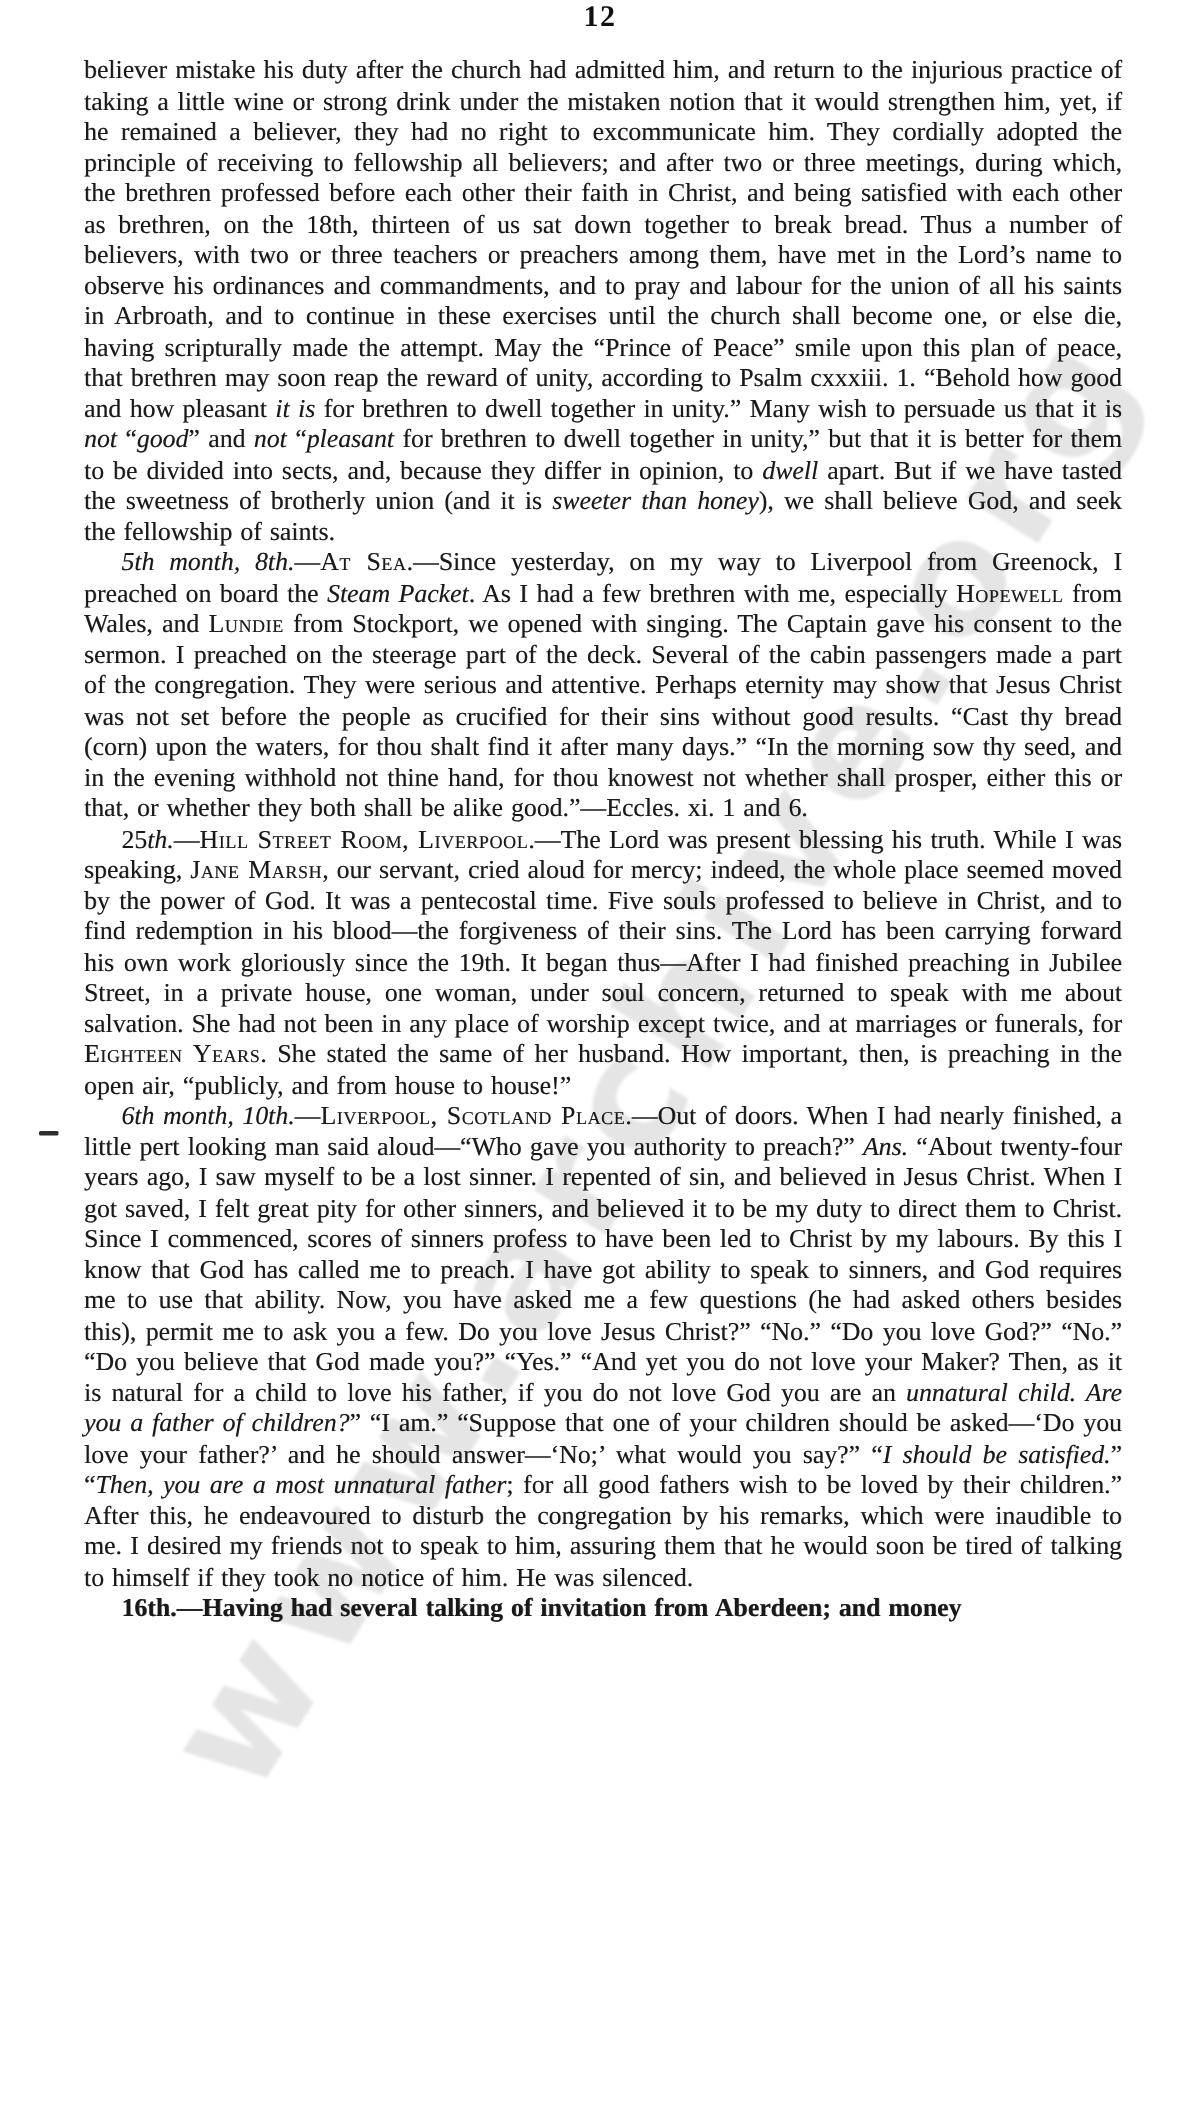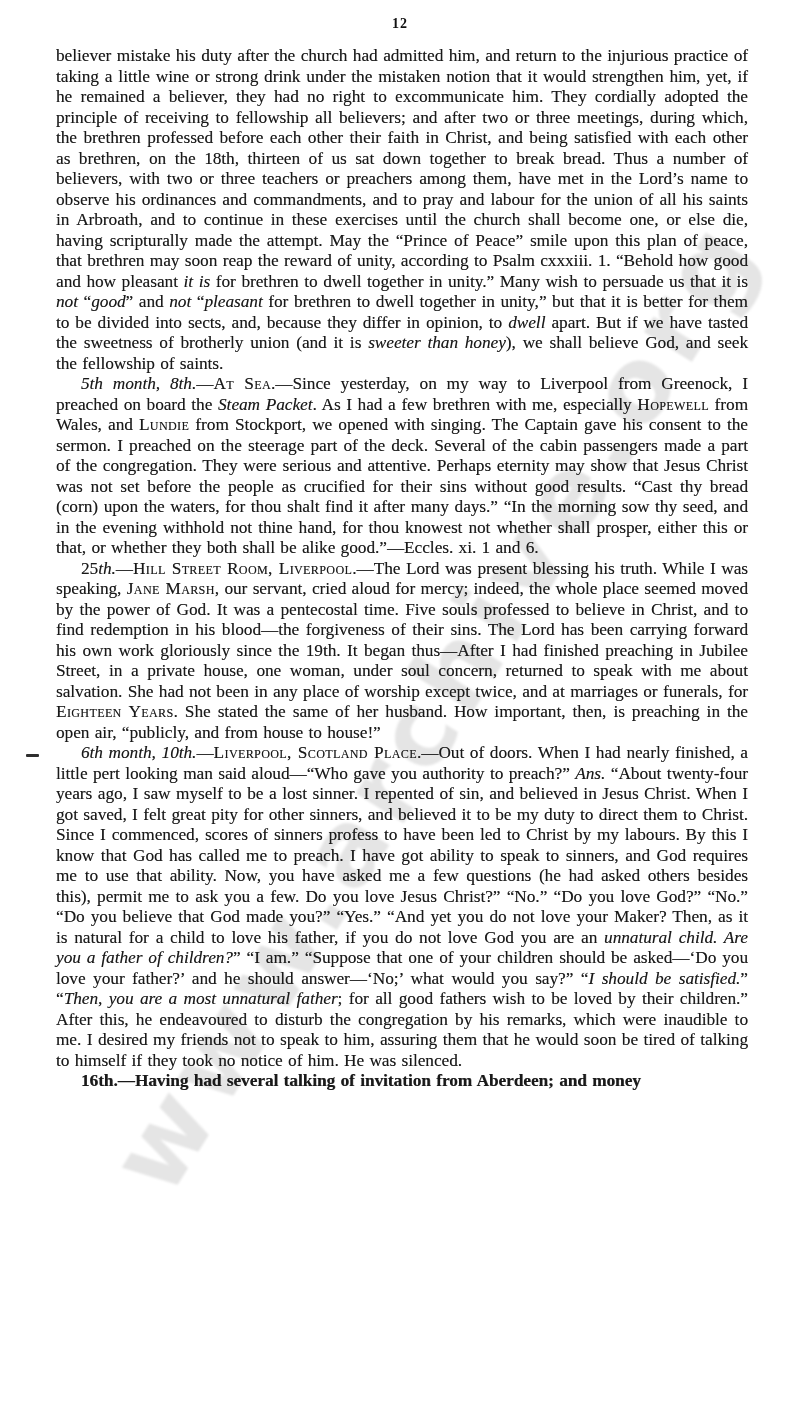--- a/index.html
+++ b/index.html
@@ -21,23 +21,22 @@
     font-size:104px;
     letter-spacing:9px;
     color:rgba(0,0,0,0.10);
     filter:blur(1.1px);
     white-space:nowrap;
     z-index:0;
     user-select:none;
   }
   .page-number{
     position:relative;z-index:1;
-    padding-top:16px;
     text-align:center;
-    font-size:14px;
+    font-size:20px;
     font-weight:bold;
     letter-spacing:1px;
     color:#111;
   }
   .page-text{
     position:relative;z-index:1;
     margin:14px 52px 0 56px;
     width:692px;
     font-size:17.2px;
     line-height:20.5px;

